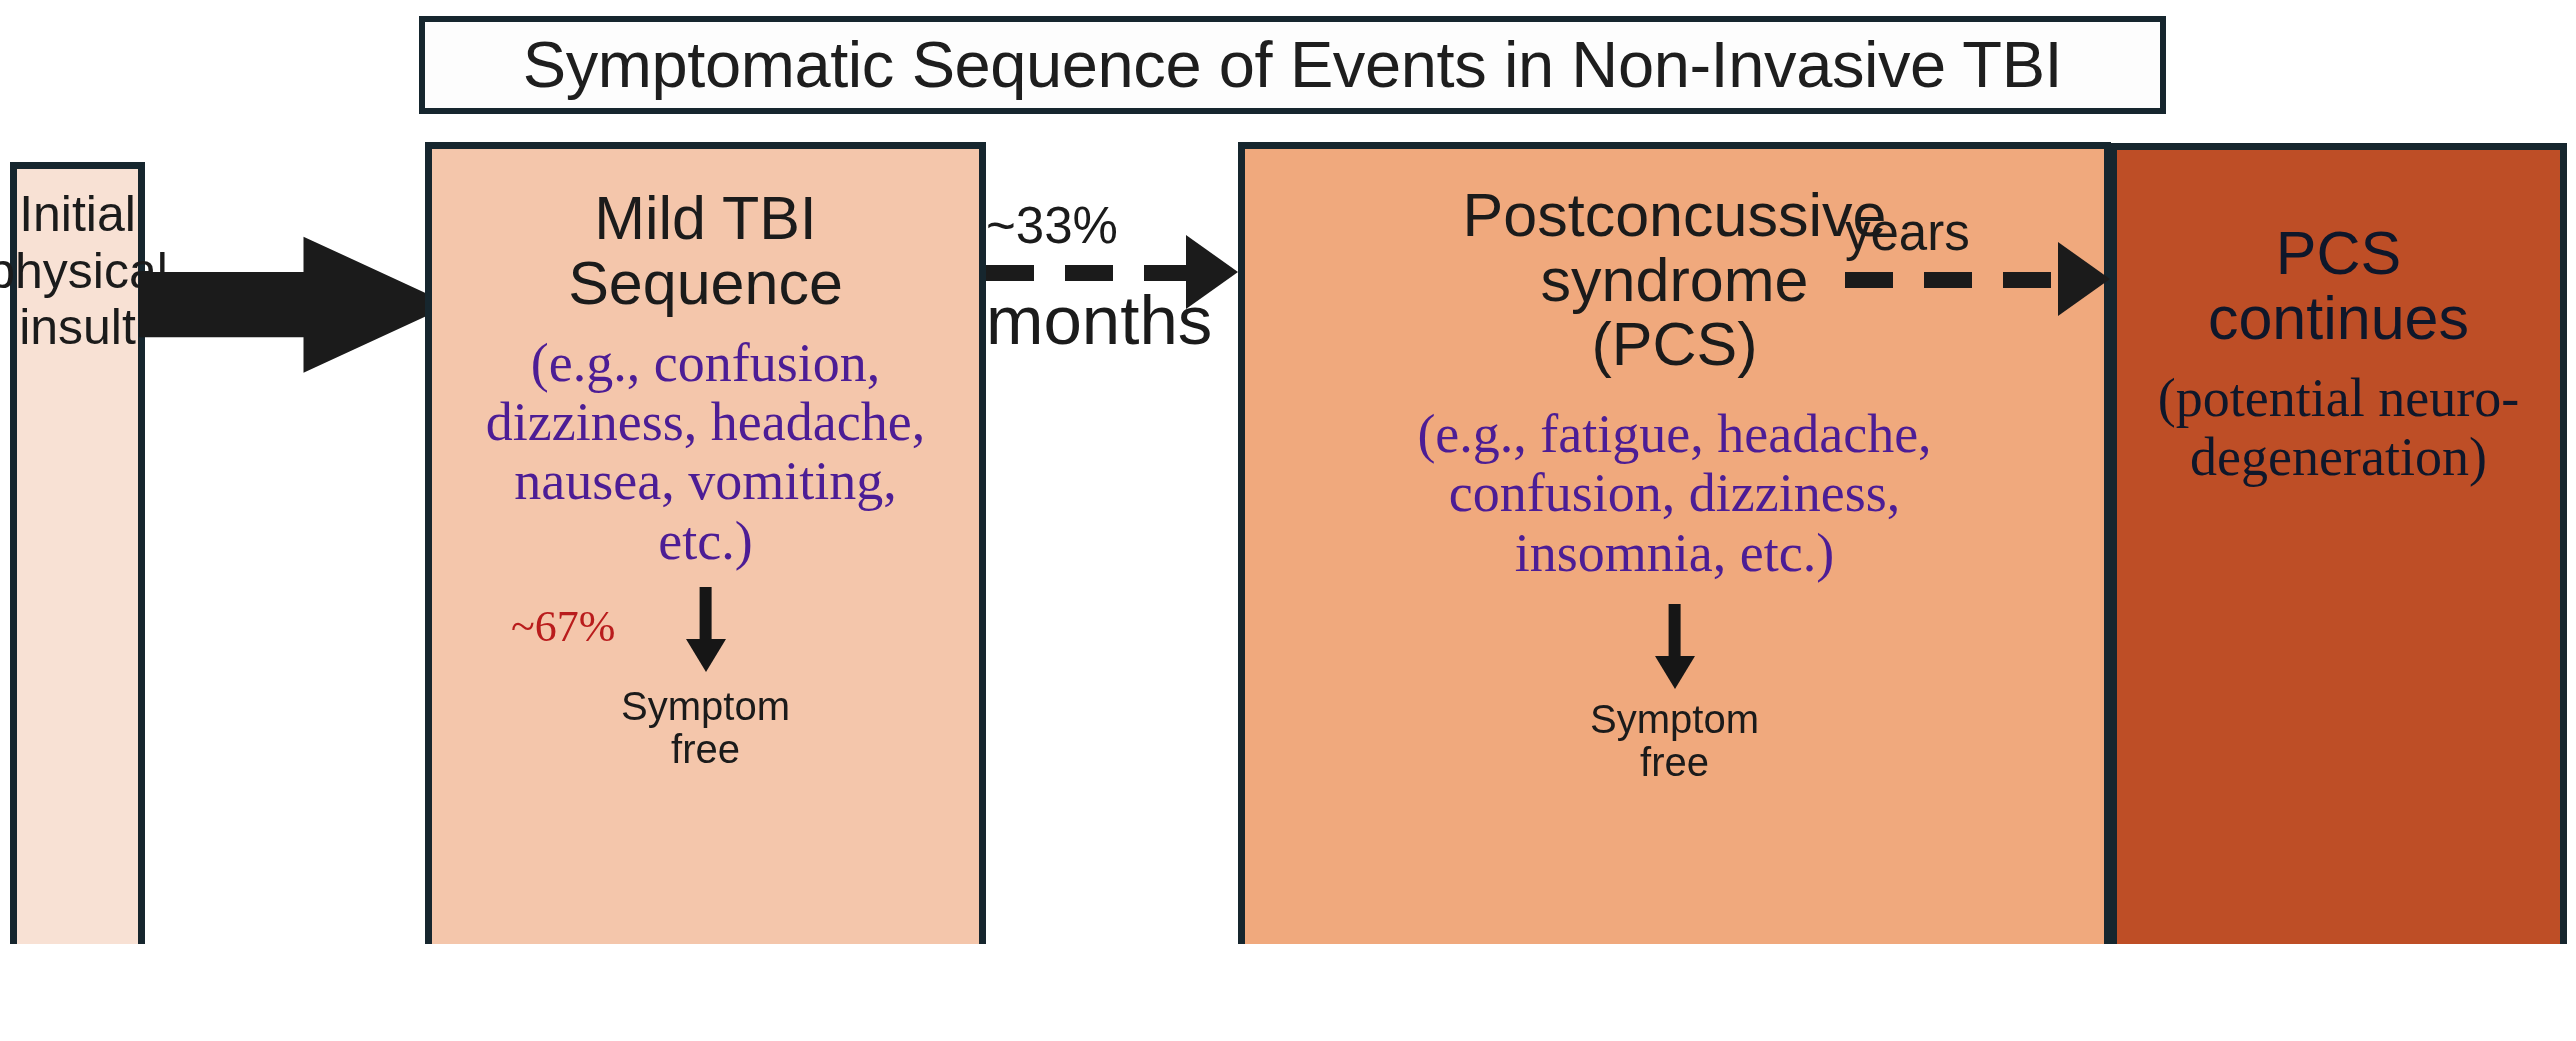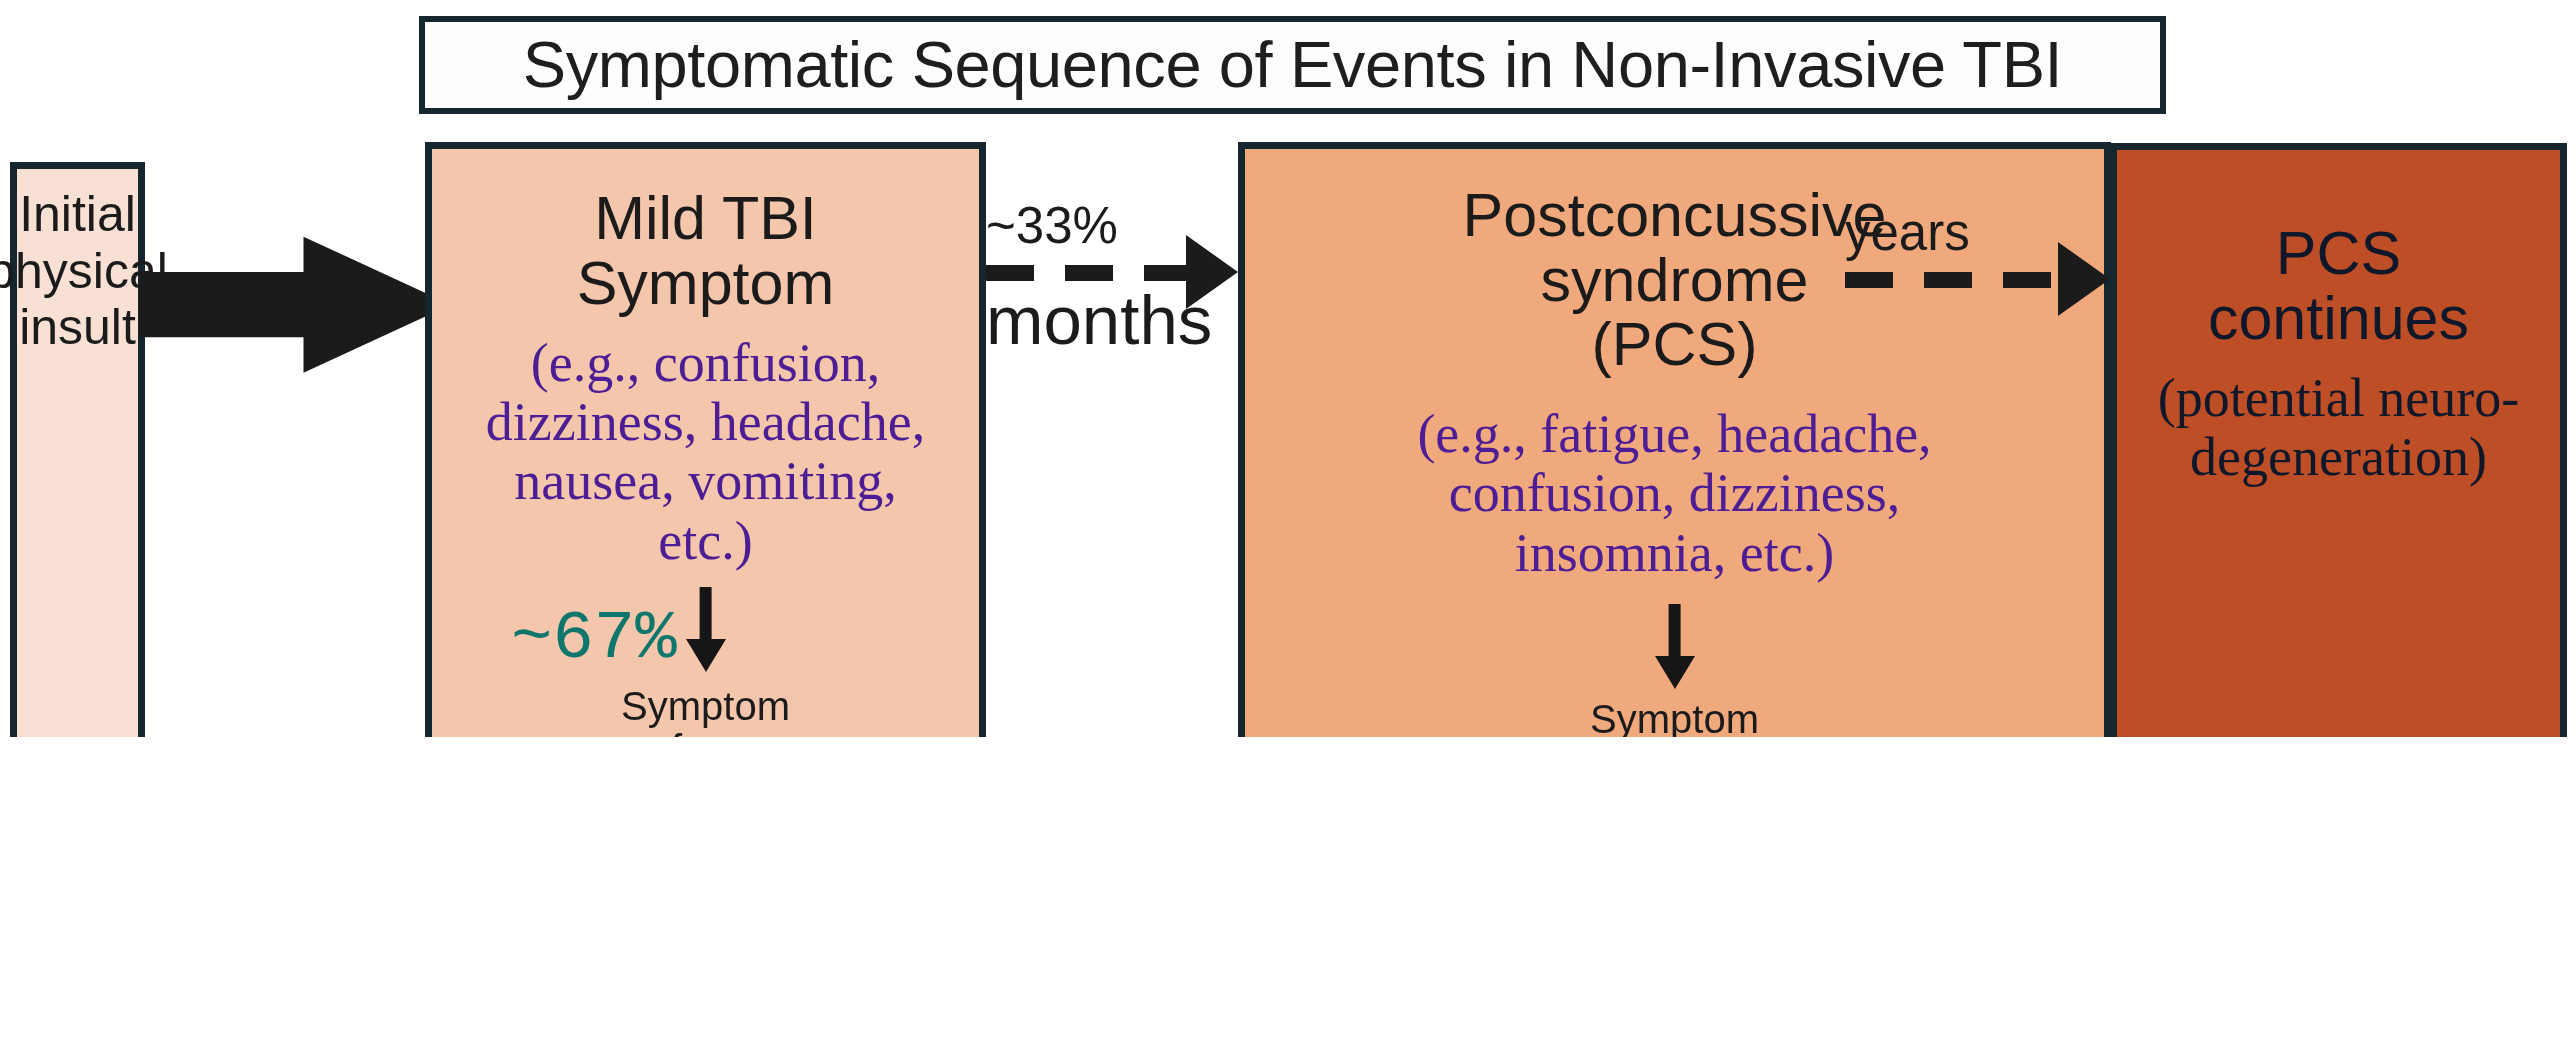--- a/index.html
+++ b/index.html
@@ -3,21 +3,21 @@
 <meta charset="utf-8">
 <style>
   html, body {
     margin: 0;
     padding: 0;
     background: #ffffff;
   }
   #stage {
     position: relative;
     width: 2576px;
-    height: 737px;
+    height: 944px;
     background: #ffffff;
     overflow: hidden;
     font-family: "Liberation Sans", sans-serif;
     color: #1b1b1b;
   }
 
   
   .title-box {
     position: absolute;
     left: 419px;
@@ -144,24 +144,24 @@
     bottom: 0;
     transform: translateX(-50%);
     width: 0;
     height: 0;
     border-left: 20px solid transparent;
     border-right: 20px solid transparent;
     border-top: 33px solid #161616;
   }
   .pct-label {
     position: absolute;
-    font-family: Liberation Mono, monospace;
-    font-size: 69px;
+    font-family: Liberation Serif, serif;
+    font-size: 44px;
     line-height: 1;
-    color: #0f766e;
+    color: #b91c1c;
     white-space: nowrap;
   }
   .symfree {
     font-family: "Liberation Sans", sans-serif;
     font-size: 40px;
     line-height: 1.08;
     text-align: center;
     color: #1b1b1b;
     white-space: pre-line;
   }
@@ -248,21 +248,21 @@
   </div>
 
   <div id="blockarrow">
     <svg width="312" height="146" viewBox="0 0 440 206" xmlns="http://www.w3.org/2000/svg">
       <polygon points="0,58 232,58 232,8 440,104 232,200 232,150 0,150" fill="#1b1b1b"></polygon>
     </svg>
   </div>
 
   <div class="node" id="box-mild" style="width:561px;">
     <div class="hdr">Mild TBI
-Symptom</div>
+Sequence</div>
     <div class="gap-sm"></div>
     <div class="sub">(e.g., confusion,
 dizziness, headache,
 nausea, vomiting,
 etc.)</div>
 
     <div class="downgroup" style="margin-top:15.6px;">
       <div class="down-arrow">
         <div class="shaft"></div>
         <div class="head"></div>

